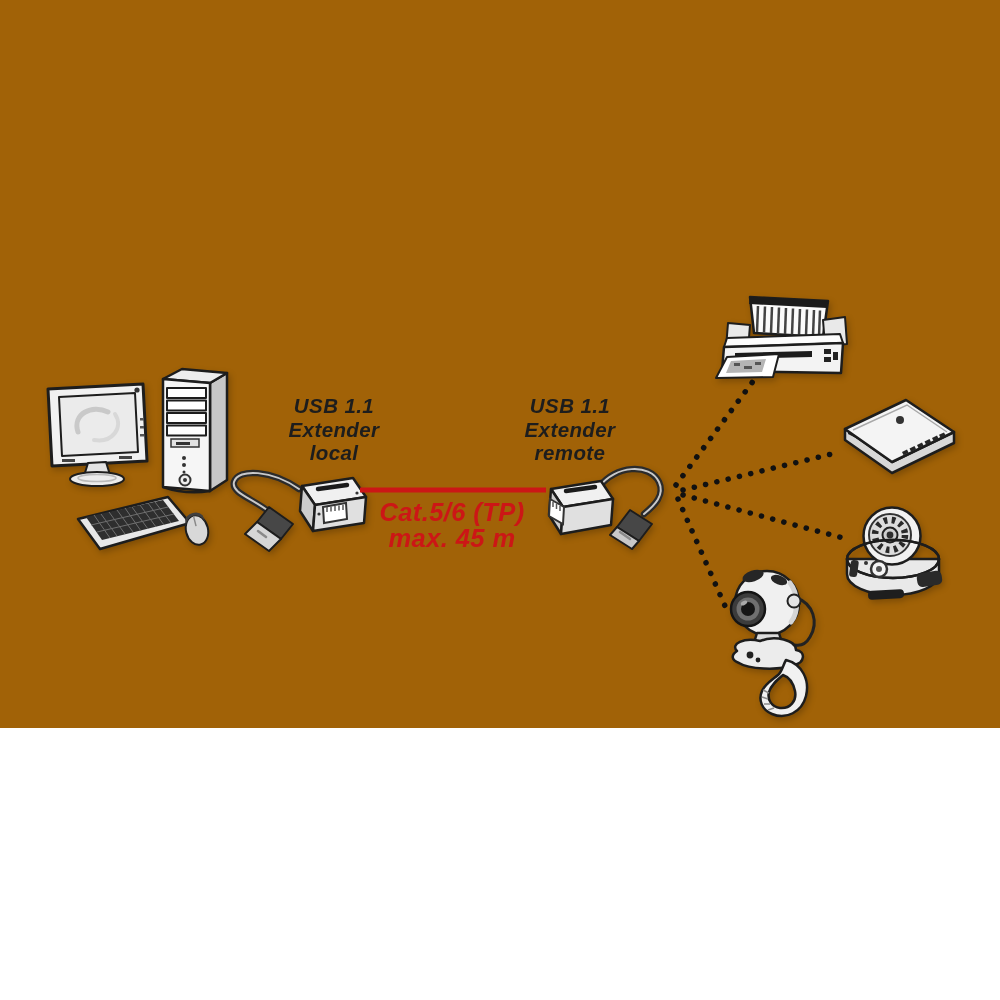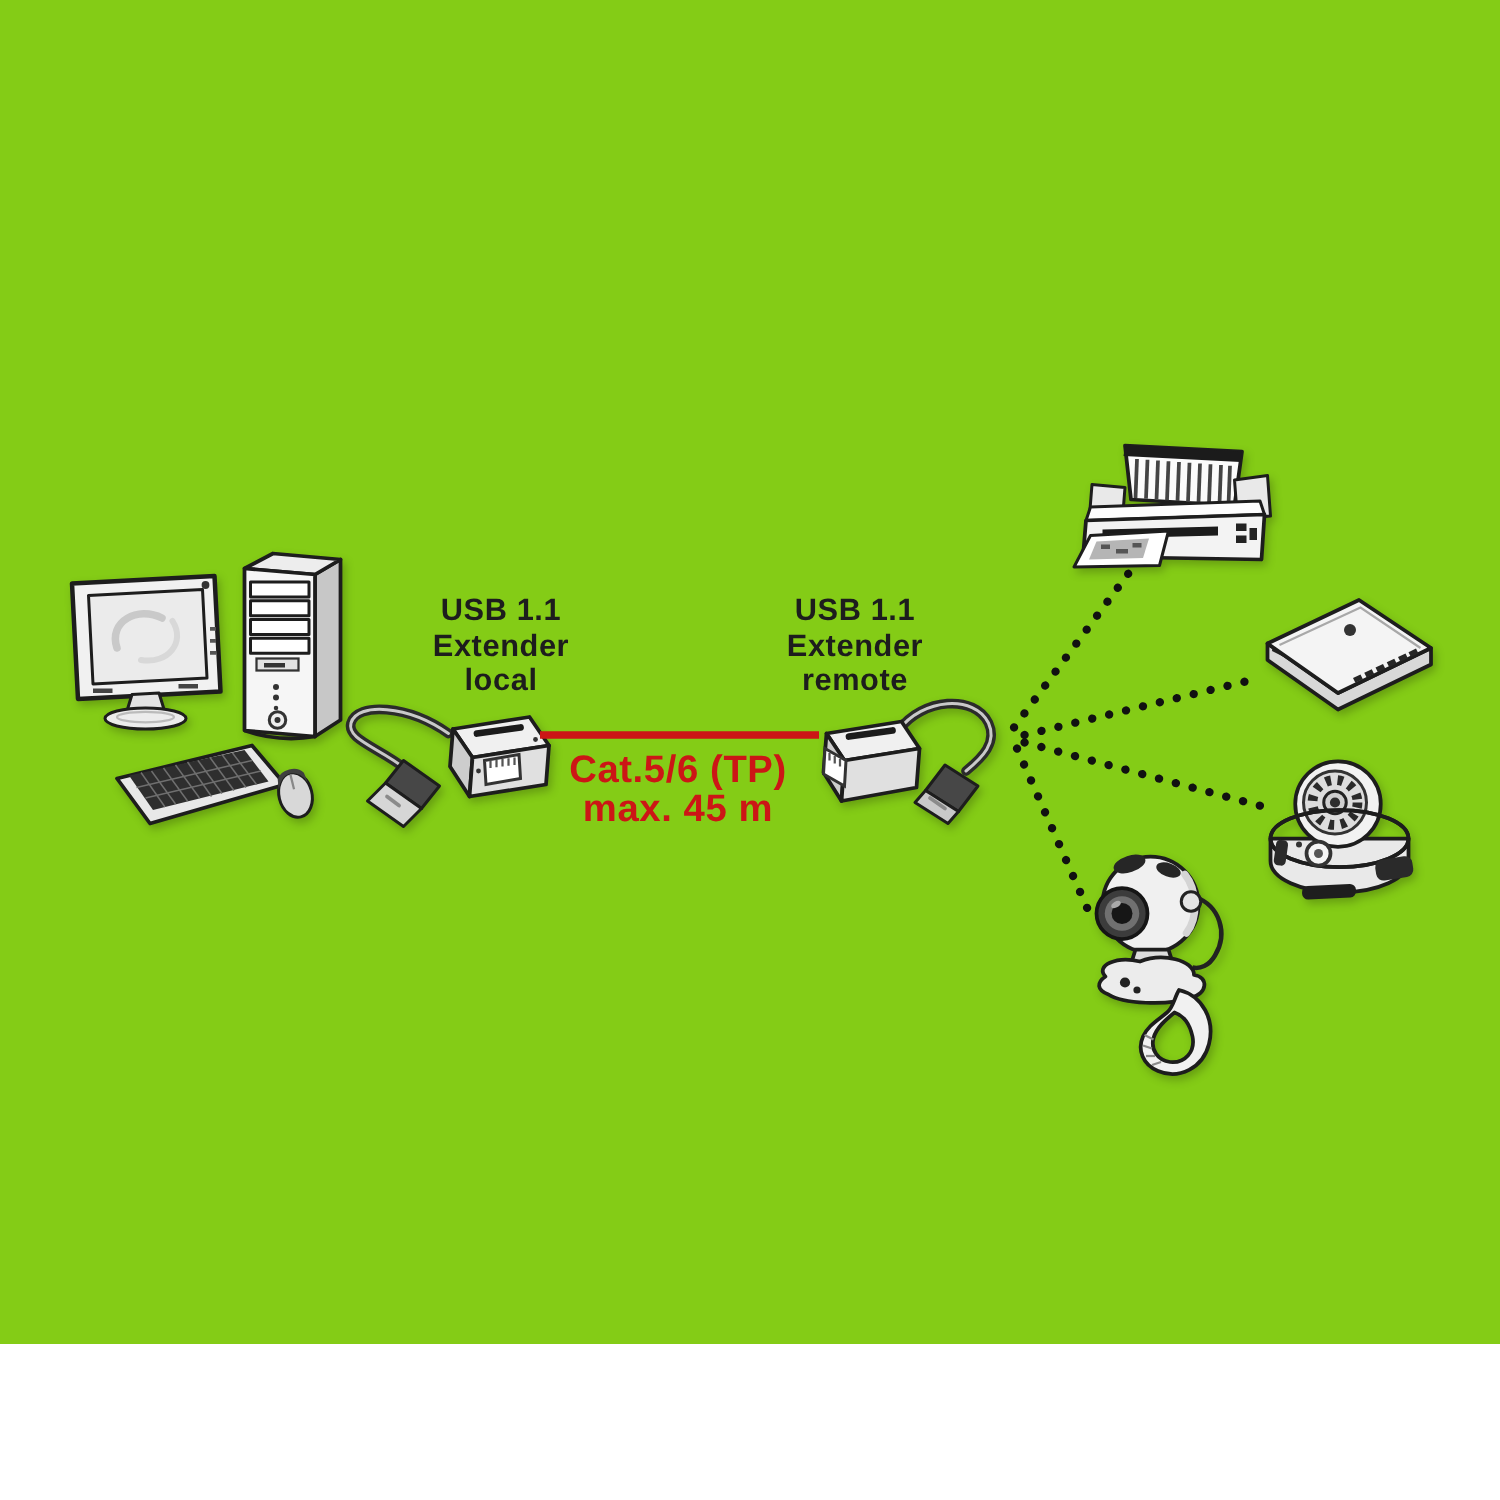--- a/index.html
+++ b/index.html
@@ -1,17 +1,17 @@
 <!DOCTYPE html>
 <html><head>
 <meta charset="utf-8">
 <style>
   html,body{margin:0;padding:0;background:#ffffff;}
-  .stage{width:1000px;height:896px;position:relative;background:#84cc16;overflow:hidden;
-         font-family:"Liberation Sans", sans-serif;}
+  .stage{width:1000px;height:728px;position:relative;background:#a16207;overflow:hidden;
+         font-family:"Liberation Sans", sans-serif;font-style:italic;}
   svg{display:block;}
   .dev{filter:drop-shadow(2px 3px 3px rgba(0,0,0,0.22));}
   .o{stroke:#1d1d1d;stroke-linejoin:round;stroke-linecap:round;}
   text.lbl{font-family:"Liberation Sans", sans-serif;font-weight:bold;font-size:20.5px;
            letter-spacing:0.4px;text-anchor:middle;}
   text.red{font-family:"Liberation Sans", sans-serif;font-weight:bold;font-size:25.5px;
            letter-spacing:0.4px;text-anchor:middle;}
 </style>
 </head>
 <body>

